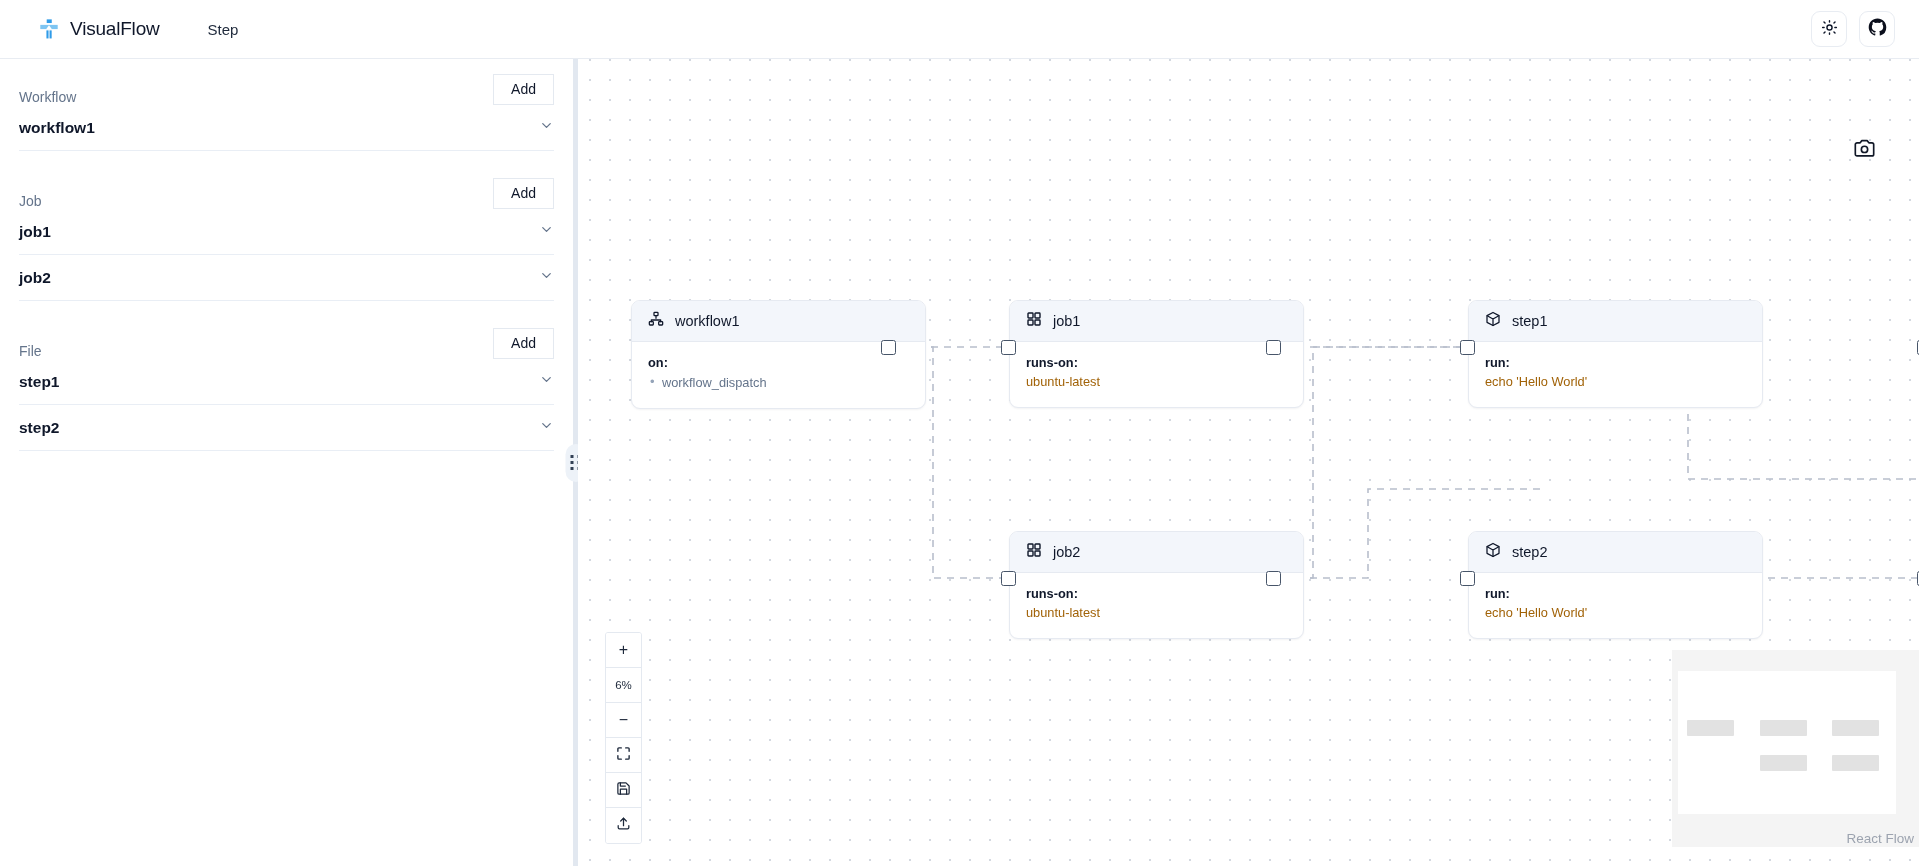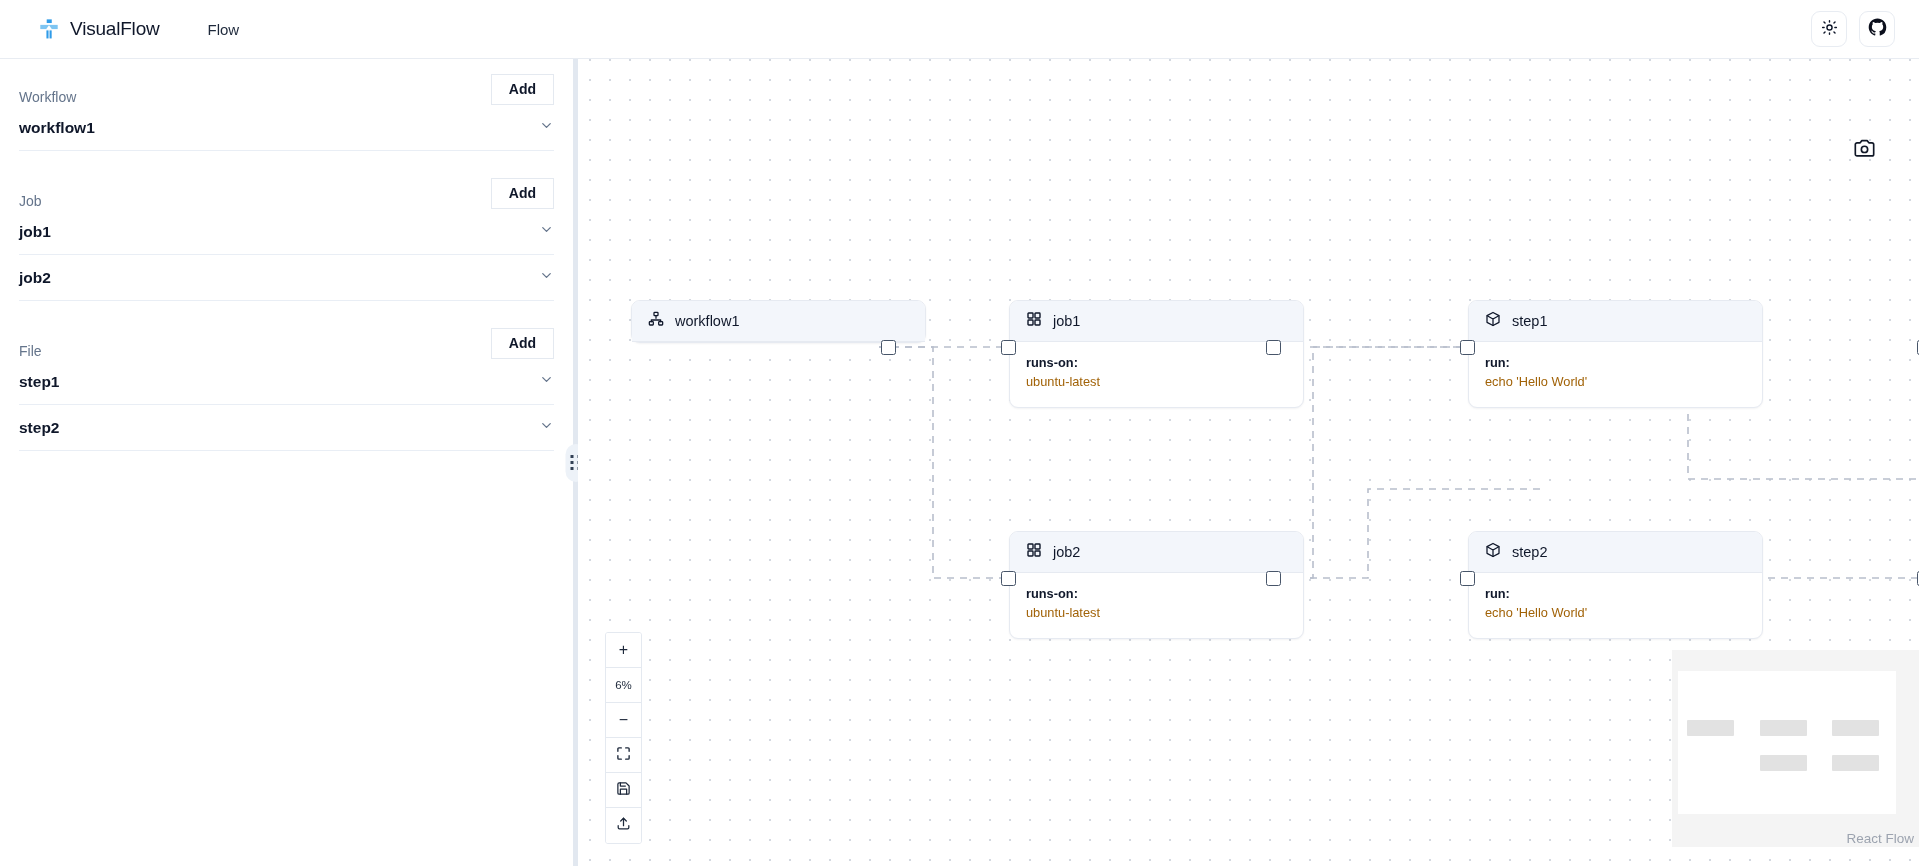--- a/index.html
+++ b/index.html
@@ -46,21 +46,21 @@
     padding: 0 19px; overflow-y: auto;
   }
   .section-head {
     display: flex; align-items: flex-end; justify-content: space-between;
     height: 46px; padding-top: 12px;
   }
   .section-label { font-size: 14px; color: #64748b; }
   .add-btn {
     border: 1px solid #e4e9f0; background: #fff; border-radius: 0;
     font-family: "Liberation Sans", sans-serif;
-    font-size: 14px; font-weight: 700; color: #0f172a;
+    font-size: 14px; font-weight: 400; color: #0f172a;
     padding: 7px 17px; cursor: pointer; line-height: 1.1;
   }
   .list-row {
     display: flex; align-items: center; justify-content: space-between;
     height: 46px; border-bottom: 1px solid #e9eef5; cursor: pointer;
   }
   .list-row-label { font-size: 15.5px; font-weight: 700; color: #0f172a; }
   .chev { color: #64748b; display: block; }
   .group-gap { height: 12px; }
 
@@ -170,21 +170,21 @@
           <rect x="2.5" y="7.5" width="19" height="4.6" fill="#7ec5f2"></rect>
           <path d="M9 12 L12 7.8 L15 12 Z" fill="#ffffff"></path>
           <rect x="9.2" y="13.5" width="2.3" height="8.8" fill="#2f9be8"></rect>
           <rect x="12.6" y="13.5" width="2.3" height="8.8" fill="#2f9be8"></rect>
         </svg>
       </span>
       <span class="brand-name">VisualFlow</span>
     </div>
 
     <div class="menu">
-      <div class="menu-item">Flow</div>
+      <div class="menu-item">Step</div>
     </div>
 
     <div class="topbar-spacer"></div>
 
     <div class="icon-btn">
       <span>
         <svg width="17" height="17" viewBox="0 0 24 24" fill="none" stroke="#0f172a" stroke-width="2" stroke-linecap="round">
           <circle cx="12" cy="12" r="3.6"></circle>
           <path d="M12 2.3v2.1M12 19.6v2.1M4.2 4.2l1.5 1.5M18.3 18.3l1.5 1.5M2.3 12h2.1M19.6 12h2.1M4.2 19.8l1.5-1.5M18.3 5.7l1.5-1.5"></path>
         </svg>
@@ -310,20 +310,26 @@
           <span>
             <svg width="16" height="16" viewBox="0 0 24 24" fill="none" stroke="#0f172a" stroke-width="1.9" stroke-linecap="round" stroke-linejoin="round">
               <rect x="9" y="2" width="6" height="5" rx="1"></rect>
               <rect x="2" y="16" width="6" height="5" rx="1"></rect>
               <rect x="16" y="16" width="6" height="5" rx="1"></rect>
               <path d="M12 7v4M5 16v-2.5h14V16"></path>
             </svg>
           </span>
           <span class="node-title">workflow1</span>
         </div>
+        <div class="node-body">
+          <div class="node-key">on:</div>
+          <ul class="node-ul">
+            <li>workflow_dispatch</li>
+          </ul>
+        </div>
       </div>
 
       <div class="node" style="left:431px; top:241px;">
         <div class="node-head">
           <span>
             <svg width="16" height="16" viewBox="0 0 24 24" fill="none" stroke="#0f172a" stroke-width="2.1" stroke-linecap="round" stroke-linejoin="round">
               <rect x="3" y="3" width="7.5" height="7.5" rx="1"></rect>
               <rect x="13.5" y="3" width="7.5" height="7.5" rx="1"></rect>
               <rect x="3" y="13.5" width="7.5" height="7.5" rx="1"></rect>
               <rect x="13.5" y="13.5" width="7.5" height="7.5" rx="1"></rect>

